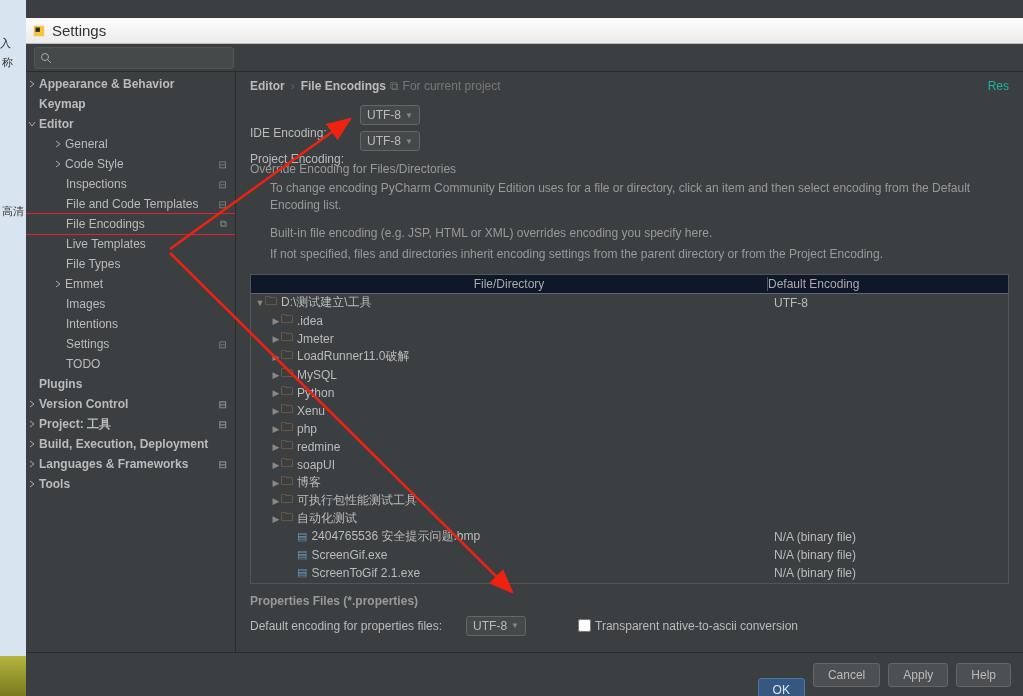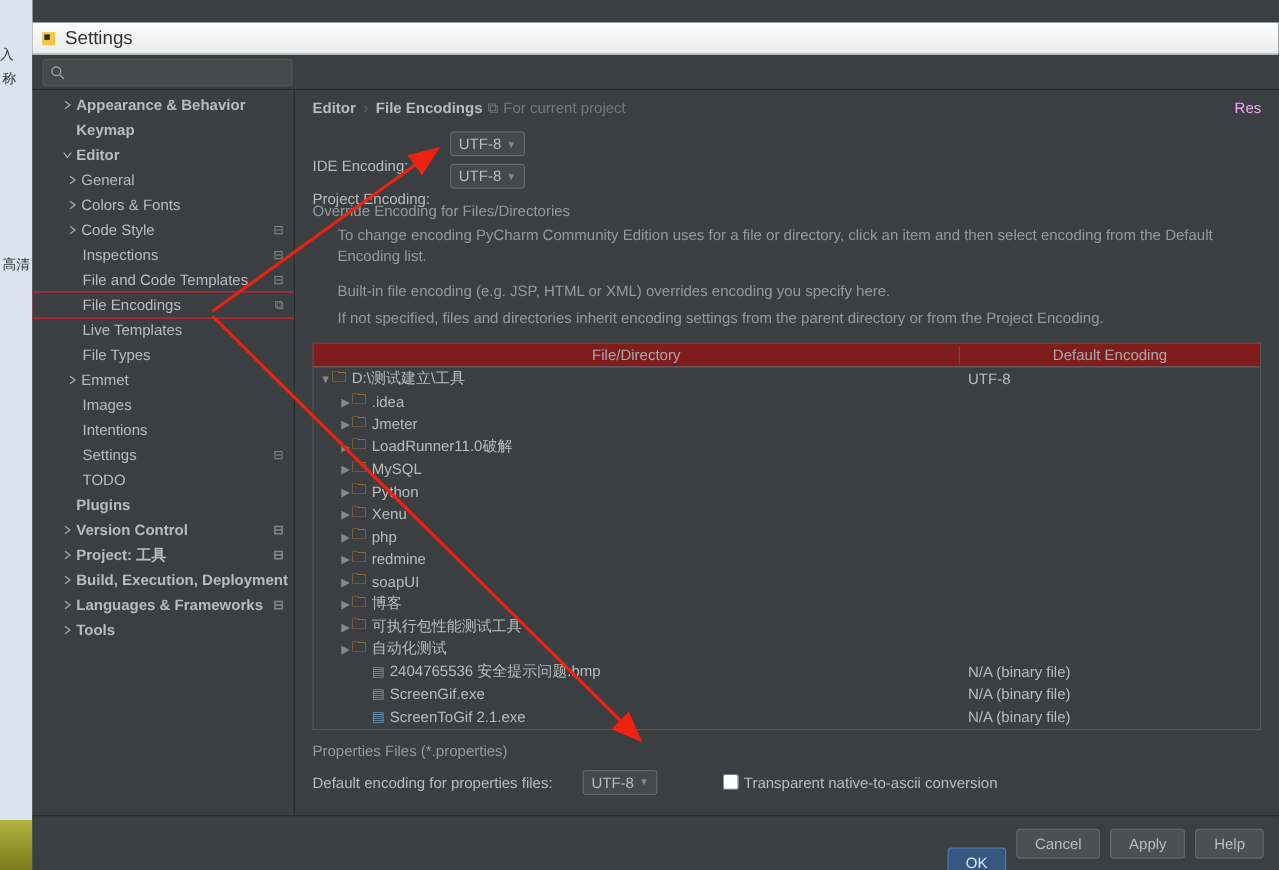--- a/index.html
+++ b/index.html
@@ -18,56 +18,56 @@
 .dialog { position: absolute; left: 26px; top: 44px; right: 0; bottom: 0; background: #3c3f41; display: flex; flex-direction: column; }
 
 .search-row { height: 28px; display: flex; align-items: center; padding: 0 8px; background: #3c3f41; border-bottom: 1px solid #2b2b2b; }
 .search-box { flex: 0 0 200px; height: 22px; background: #45494a; border: 1px solid #555; border-radius: 3px; display: flex; align-items: center; padding: 0 5px; }
 .search-box svg { flex-shrink: 0; }
 
 .main-row { flex: 1; display: flex; overflow: hidden; }
 .sidebar { width: 210px; background: #3c3f41; border-right: 1px solid #2b2b2b; overflow-y: auto; padding-top: 2px; }
 .content { flex: 1; display: flex; flex-direction: column; overflow: hidden; }
 
-.tree-item { height: 20px; display: flex; align-items: center; padding-left: 24px; color: #bbbbbb; cursor: pointer; position: relative; }
+.tree-item { height: 20px; display: flex; align-items: center; padding-left: 2px; color: #bbbbbb; cursor: pointer; position: relative; }
 .tree-item .chevron { width: 8px; height: 8px; margin-right: 3px; }
 .tree-item.bold { font-weight: bold; }
 .tree-item.ind1 { padding-left: 28px; }
 .tree-item.ind2 { padding-left: 40px; }
 .tree-item.selected-red { outline: 1.5px solid #d23; font-weight: normal; }
 .tree-item .cfg { position: absolute; right: 8px; color: #888; font-size: 10px; }
 
 .breadcrumb { height: 28px; display: flex; align-items: center; padding: 0 14px; color: #999; }
 .breadcrumb b { color: #bbb; font-weight: bold; }
 .breadcrumb .sep { margin: 0 6px; color: #666; }
 .breadcrumb .hint { color: #777; margin-left: 4px; }
-.breadcrumb .reset { margin-left: auto; color: #f0abfc; cursor: pointer; padding-left: 40px; }
+.breadcrumb .reset { margin-left: auto; color: #14b8a6; cursor: pointer; padding-left: 40px; }
 
 .form-area { padding: 2px 14px 0 14px; }
 .form-row { display: flex; align-items: center; height: 26px; }
 .form-label { width: 110px; color: #bbb; margin-top: 36px; }
 .combo { background: #45494a; border: 1px solid #666; border-radius: 3px; height: 20px; display: flex; align-items: center; padding: 0 6px; min-width: 55px; cursor: pointer; }
 .combo .caret { margin-left: 4px; font-size: 8px; color: #888; }
 
 .section-hdr { color: #999; margin: 8px 0 4px 0; }
 .help-text { color: #999; margin-left: 20px; margin-bottom: 10px; line-height: 1.45; }
 
-.table-hdr { display: flex; background: #7f1d1d; border: 1px solid #555; border-bottom: 1px solid #666; height: 20px; align-items: center; color: #aaa; }
+.table-hdr { display: flex; background: #0f172a; border: 1px solid #555; border-bottom: 1px solid #666; height: 20px; align-items: center; color: #aaa; }
 .col-file { flex: 1; text-align: center; border-right: 1px solid #555; }
-.col-enc { width: 240px; text-align: center; }
+.col-enc { width: 240px; }
 
 .file-tree { background: #3c3f41; border: 1px solid #555; border-top: none; height: 290px; overflow: auto; position: relative; }
 .ft-row { height: 18px; display: flex; align-items: center; color: #bbb; }
 .ft-row .enc { width: 240px; padding-left: 6px; }
 .ft-row .path { flex: 1; display: flex; align-items: center; }
 .ft-row .chev { width: 10px; text-align: center; color: #888; font-size: 9px; }
 .ft-row .folder { color: #dd913d; margin-right: 4px; font-size: 12px; }
 .ft-row .fileicon { color: #6897bb; margin-right: 4px; font-size: 11px; }
 
-.props-row { padding: 10px 14px 4px 14px; color: #999; }
+.props-row { padding: 10px 14px 4px 14px; color: #999; font-weight: bold; }
 .props-form { padding: 4px 14px; display: flex; align-items: center; gap: 24px; }
 .props-form label { margin-left: 28px; color: #bbb; display: flex; align-items: center; gap: 4px; }
 .props-form input[type=checkbox] { accent-color: #555; }
 
 .button-row { height: 44px; border-top: 1px solid #2b2b2b; display: flex; align-items: center; justify-content: flex-end; padding: 0 12px; gap: 8px; background: #3c3f41; }
 .btn { height: 24px; padding: 0 14px; background: #4c5052; border: 1px solid #666; border-radius: 3px; color: #bbb; cursor: pointer; display: flex; align-items: center; }
 .btn.primary { background: #365880; border-color: #4a78a8; color: #d9e6f2; margin-top: 31px; }
 
 svg.arrow { position: absolute; pointer-events: none; z-index: 100; }
 </style>
@@ -116,26 +116,20 @@
           <svg class="chevron" viewBox="0 0 8 8">
             <path d="M1 2 L4 6 L7 2" stroke="#aaa" fill="none"></path>
           </svg>
           <span>Editor</span>
         </div>
       <div class="tree-item ind1">
           <svg class="chevron" viewBox="0 0 8 8">
             <path d="M2 1 L6 4 L2 7" stroke="#aaa" fill="none"></path>
           </svg>
           <span>General</span>
-        </div>
-      <div class="tree-item ind1">
-          <svg class="chevron" viewBox="0 0 8 8">
-            <path d="M2 1 L6 4 L2 7" stroke="#aaa" fill="none"></path>
-          </svg>
-          <span>Colors &amp; Fonts</span>
         </div>
       <div class="tree-item ind1">
           <svg class="chevron" viewBox="0 0 8 8">
             <path d="M2 1 L6 4 L2 7" stroke="#aaa" fill="none"></path>
           </svg>
           <span>Code Style</span>
           <span class="cfg">⊟</span>
         </div>
       <div class="tree-item ind2">
           <span>Inspections</span>

